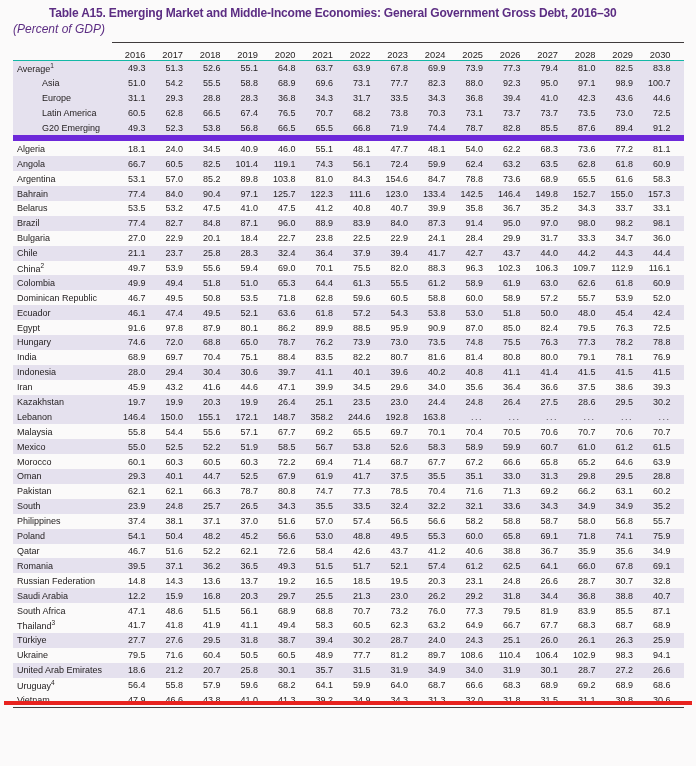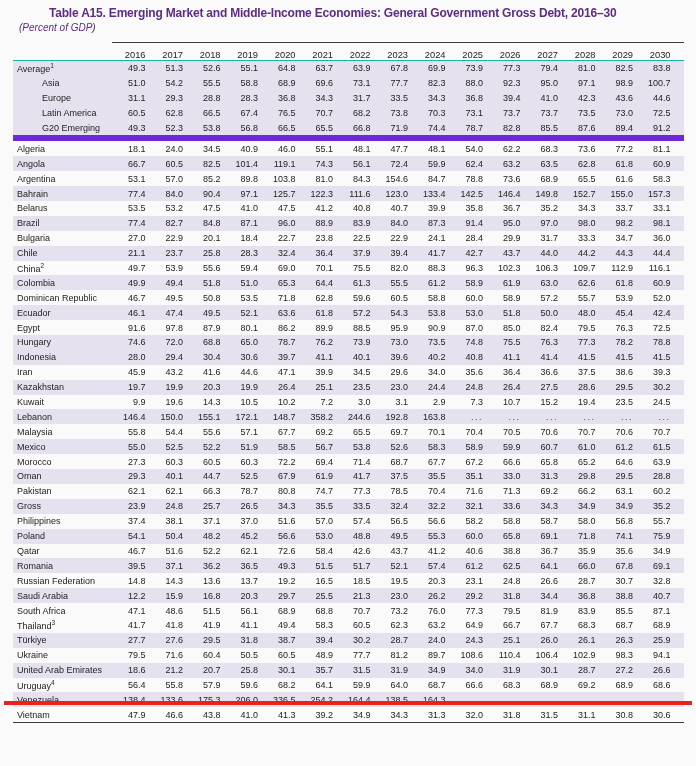--- a/index.html
+++ b/index.html
@@ -8,22 +8,22 @@
     width:696px;height:766px;
     background:#fbfafa;
     font-family:"Liberation Sans", sans-serif;
     overflow:hidden;
   }
   .title{
     position:absolute;left:13px;top:6px;width:676px;
     font-size:12px;font-weight:bold;color:#5c2d83;letter-spacing:-0.2px;margin-left:36px;
   }
   .subtitle{
-    position:absolute;left:19px;top:22px;
-    font-size:10px;font-style:italic;color:#5c2d83;
+    position:absolute;left:13px;top:22px;
+    font-size:12px;font-style:italic;color:#5c2d83;
   }
   .rule-top{
     position:absolute;left:112px;top:42px;width:572px;height:1px;background:#3f3b3c;
   }
   table.debt{
     position:absolute;left:13px;top:43px;width:671px;
     border-collapse:collapse;table-layout:fixed;
   }
   col.c-label{width:95px;}
   col.c-data{width:37.5px;}
@@ -455,20 +455,39 @@
           <td>73.0</td>
           <td>73.5</td>
           <td>74.8</td>
           <td>75.5</td>
           <td>76.3</td>
           <td>77.3</td>
           <td>78.2</td>
           <td>78.8</td>
           <td></td>
         </tr>
+        <tr>
+          <td class="label">India</td>
+          <td>68.9</td>
+          <td>69.7</td>
+          <td>70.4</td>
+          <td>75.1</td>
+          <td>88.4</td>
+          <td>83.5</td>
+          <td>82.2</td>
+          <td>80.7</td>
+          <td>81.6</td>
+          <td>81.4</td>
+          <td>80.8</td>
+          <td>80.0</td>
+          <td>79.1</td>
+          <td>78.1</td>
+          <td>76.9</td>
+          <td></td>
+        </tr>
         <tr class="shaded">
           <td class="label">Indonesia</td>
           <td>28.0</td>
           <td>29.4</td>
           <td>30.4</td>
           <td>30.6</td>
           <td>39.7</td>
           <td>41.1</td>
           <td>40.1</td>
           <td>39.6</td>
@@ -512,39 +531,20 @@
           <td>23.0</td>
           <td>24.4</td>
           <td>24.8</td>
           <td>26.4</td>
           <td>27.5</td>
           <td>28.6</td>
           <td>29.5</td>
           <td>30.2</td>
           <td></td>
         </tr>
-        <tr>
-          <td class="label">Kuwait</td>
-          <td>9.9</td>
-          <td>19.6</td>
-          <td>14.3</td>
-          <td>10.5</td>
-          <td>10.2</td>
-          <td>7.2</td>
-          <td>3.0</td>
-          <td>3.1</td>
-          <td>2.9</td>
-          <td>7.3</td>
-          <td>10.7</td>
-          <td>15.2</td>
-          <td>19.4</td>
-          <td>23.5</td>
-          <td>24.5</td>
-          <td></td>
-        </tr>
         <tr class="shaded">
           <td class="label">Lebanon</td>
           <td>146.4</td>
           <td>150.0</td>
           <td>155.1</td>
           <td>172.1</td>
           <td>148.7</td>
           <td>358.2</td>
           <td>244.6</td>
           <td>192.8</td>
@@ -590,21 +590,21 @@
           <td>58.9</td>
           <td>59.9</td>
           <td>60.7</td>
           <td>61.0</td>
           <td>61.2</td>
           <td>61.5</td>
           <td></td>
         </tr>
         <tr>
           <td class="label">Morocco</td>
-          <td>27.3</td>
+          <td>60.1</td>
           <td>60.3</td>
           <td>60.5</td>
           <td>60.3</td>
           <td>72.2</td>
           <td>69.4</td>
           <td>71.4</td>
           <td>68.7</td>
           <td>67.7</td>
           <td>67.2</td>
           <td>66.6</td>
@@ -646,21 +646,21 @@
           <td>70.4</td>
           <td>71.6</td>
           <td>71.3</td>
           <td>69.2</td>
           <td>66.2</td>
           <td>63.1</td>
           <td>60.2</td>
           <td></td>
         </tr>
         <tr class="shaded">
-          <td class="label">Gross</td>
+          <td class="label">South</td>
           <td>23.9</td>
           <td>24.8</td>
           <td>25.7</td>
           <td>26.5</td>
           <td>34.3</td>
           <td>35.5</td>
           <td>33.5</td>
           <td>32.4</td>
           <td>32.2</td>
           <td>32.1</td>
@@ -892,39 +892,20 @@
           <td>64.0</td>
           <td>68.7</td>
           <td>66.6</td>
           <td>68.3</td>
           <td>68.9</td>
           <td>69.2</td>
           <td>68.9</td>
           <td>68.6</td>
           <td></td>
         </tr>
-        <tr class="shaded">
-          <td class="label">Venezuela</td>
-          <td>138.4</td>
-          <td>133.6</td>
-          <td>175.3</td>
-          <td>206.0</td>
-          <td>336.5</td>
-          <td>254.2</td>
-          <td>164.4</td>
-          <td>138.5</td>
-          <td>164.3</td>
-          <td class="dots">...</td>
-          <td class="dots">...</td>
-          <td class="dots">...</td>
-          <td class="dots">...</td>
-          <td class="dots">...</td>
-          <td class="dots">...</td>
-          <td></td>
-        </tr>
         <tr>
           <td class="label">Vietnam</td>
           <td>47.9</td>
           <td>46.6</td>
           <td>43.8</td>
           <td>41.0</td>
           <td>41.3</td>
           <td>39.2</td>
           <td>34.9</td>
           <td>34.3</td>

